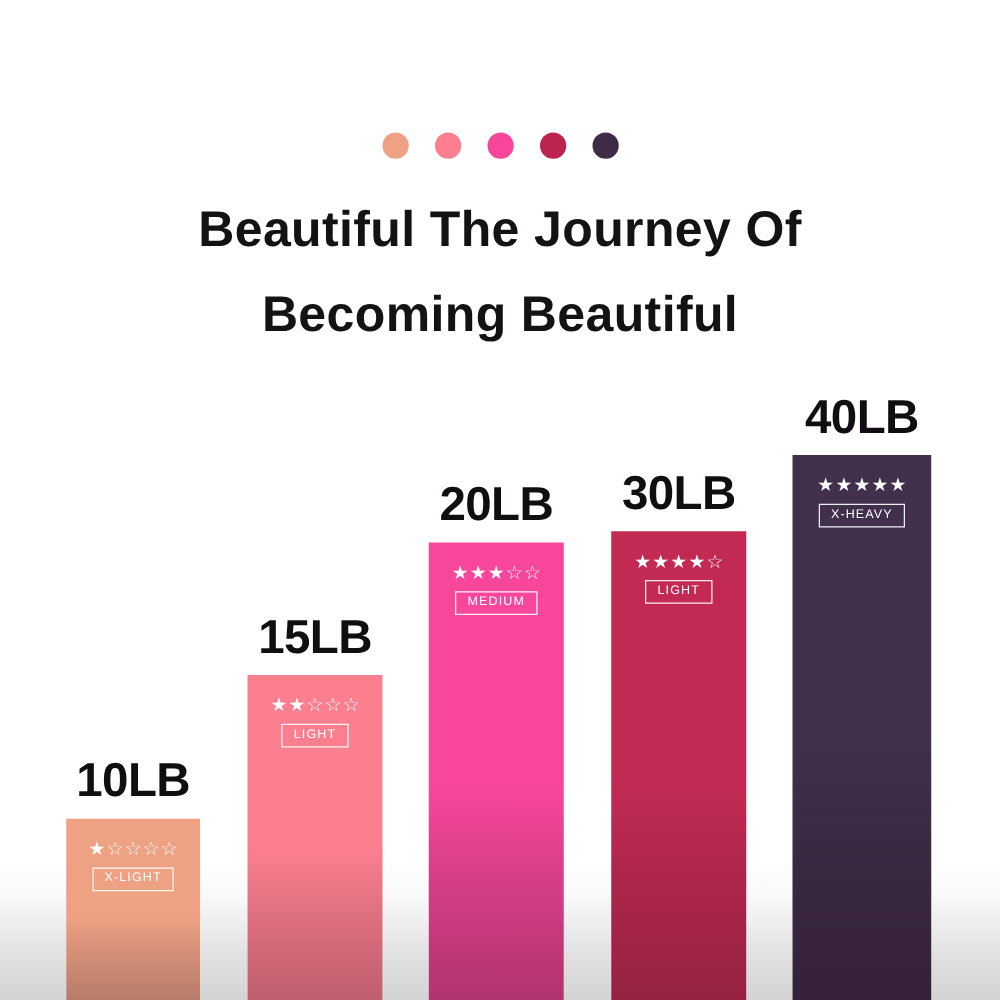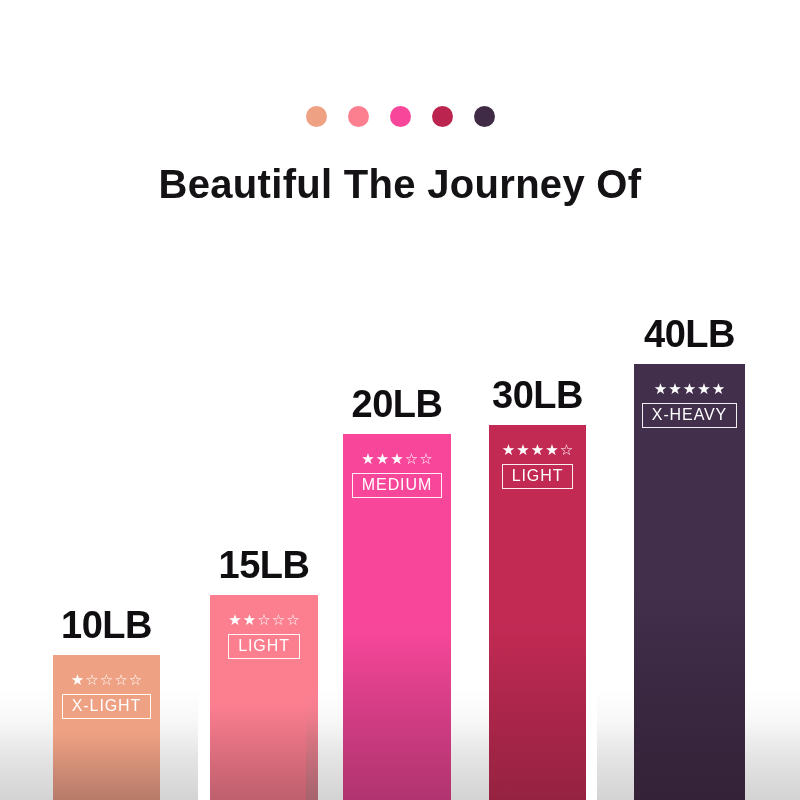--- a/index.html
+++ b/index.html
@@ -107,21 +107,21 @@
     display: flex;
     gap: 1px;
     color: #ffffff;
     font-size: 15px;
     line-height: 1;
     letter-spacing: 0px;
   }
   .badge {
     border: 1.6px solid rgba(255,255,255,0.92);
     color: #ffffff;
-    font-size: 16px;
+    font-size: 10px;
     letter-spacing: 0.9px;
     padding: 3px 9px 4px 9px;
     line-height: 1;
     white-space: nowrap;
   }
 
   
   .gap-shadow {
     position: absolute;
     bottom: 0;
@@ -138,40 +138,41 @@
   <div id="dots-row">
     <span class="dot" style="background: rgb(239, 161, 131);"></span>
     <span class="dot" style="background: rgb(252, 127, 144);"></span>
     <span class="dot" style="background: rgb(248, 71, 155);"></span>
     <span class="dot" style="background: rgb(188, 36, 80);"></span>
     <span class="dot" style="background: rgb(63, 43, 70);"></span>
   </div>
 
   <div id="heading">
     <span class="line">Beautiful The Journey Of</span>
+    <span class="line">Becoming Beautiful</span>
   </div>
 
   <div id="chart">
       <div class="col" style="left: 53px; width: 107px; height: 145px; border-radius: 22px;">
         <div class="bar-value">10LB</div>
         <div class="bar" style="background: linear-gradient(rgb(239, 161, 131) 0%, rgb(239, 161, 131) 52%, rgb(208, 142, 121) 100%);">
           <div class="bar-shade"></div>
           <div class="bar-inner">
             <div class="stars">
               <span>★</span>
               <span>☆</span>
               <span>☆</span>
               <span>☆</span>
               <span>☆</span>
             </div>
             <div class="badge">X-LIGHT</div>
           </div>
         </div>
       </div>
-      <div class="col" style="left: 210px; width: 108px; height: 205px;">
+      <div class="col" style="left: 198px; width: 108px; height: 260px;">
         <div class="bar-value">15LB</div>
         <div class="bar" style="background: linear-gradient(rgb(252, 127, 144) 0%, rgb(252, 127, 144) 52%, rgb(217, 108, 125) 100%);">
           <div class="bar-shade"></div>
           <div class="bar-inner">
             <div class="stars">
               <span>★</span>
               <span>★</span>
               <span>☆</span>
               <span>☆</span>
               <span>☆</span>
@@ -189,21 +190,21 @@
               <span>★</span>
               <span>★</span>
               <span>★</span>
               <span>☆</span>
               <span>☆</span>
             </div>
             <div class="badge">MEDIUM</div>
           </div>
         </div>
       </div>
-      <div class="col" style="left: 489px; width: 97px; height: 375px;">
+      <div class="col" style="left: 489px; width: 108px; height: 375px;">
         <div class="bar-value">30LB</div>
         <div class="bar" style="background: linear-gradient(rgb(194, 42, 84) 0%, rgb(194, 42, 84) 52%, rgb(168, 35, 72) 100%);">
           <div class="bar-shade"></div>
           <div class="bar-inner">
             <div class="stars">
               <span>★</span>
               <span>★</span>
               <span>★</span>
               <span>★</span>
               <span>☆</span>

